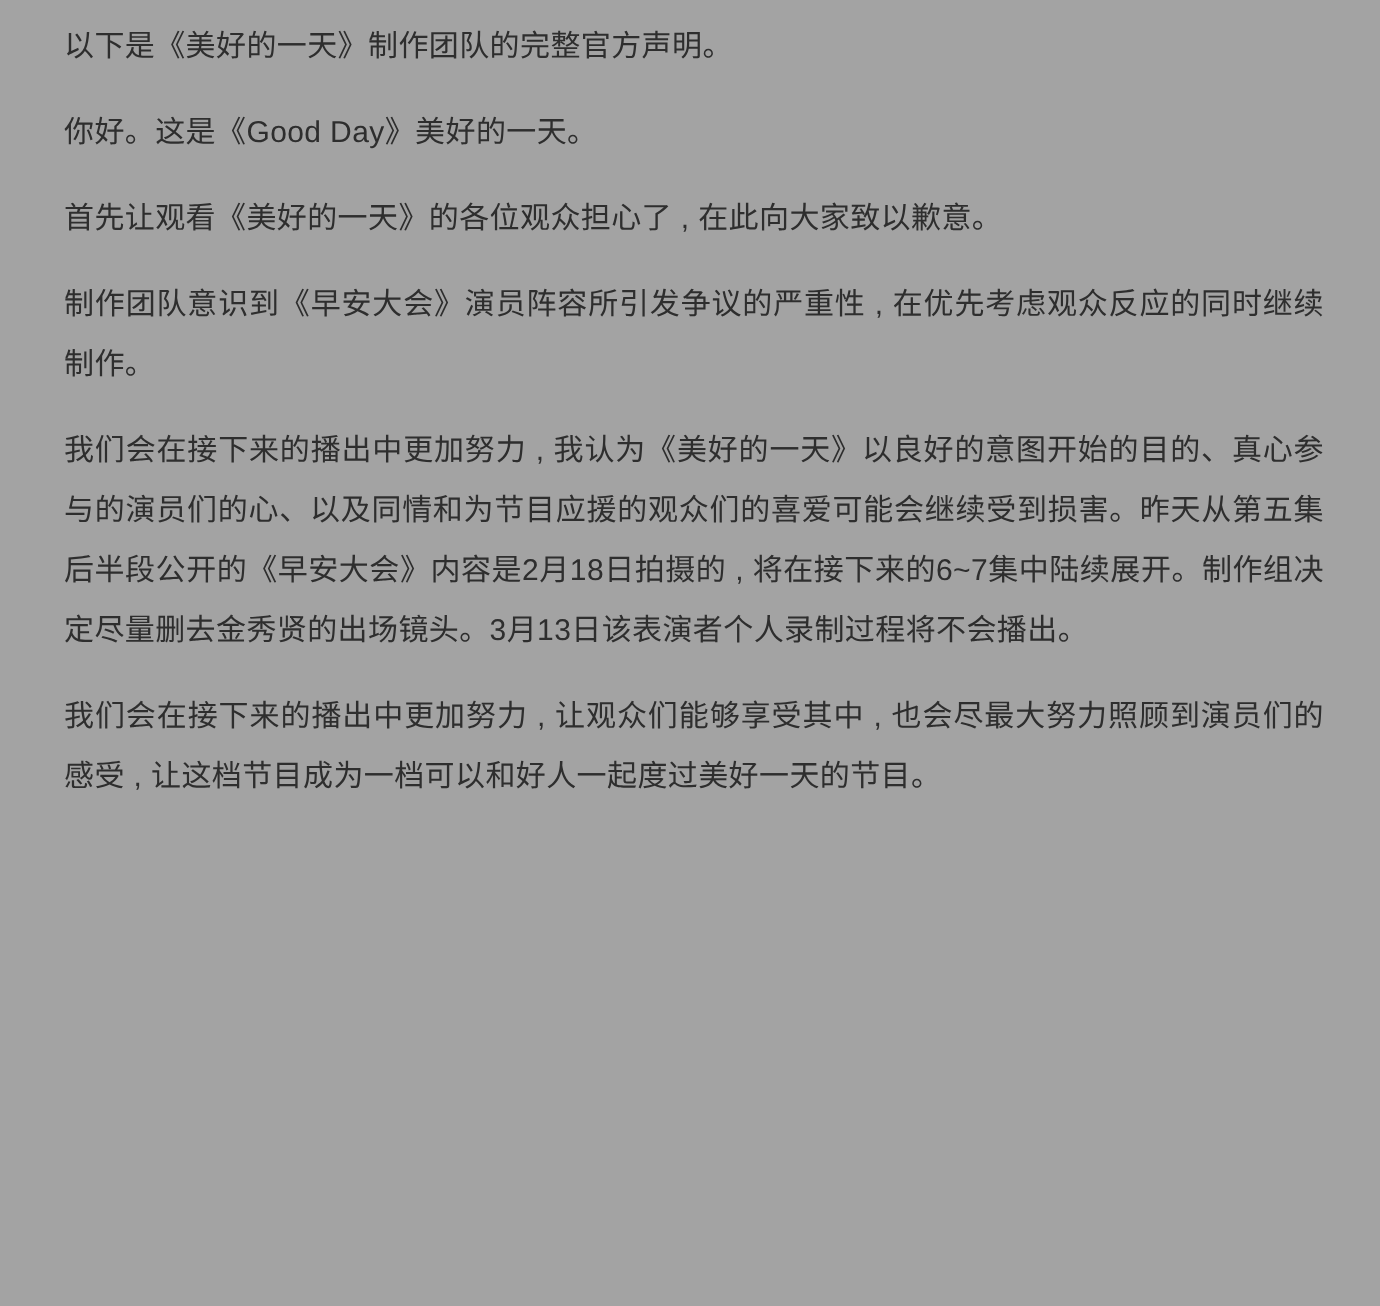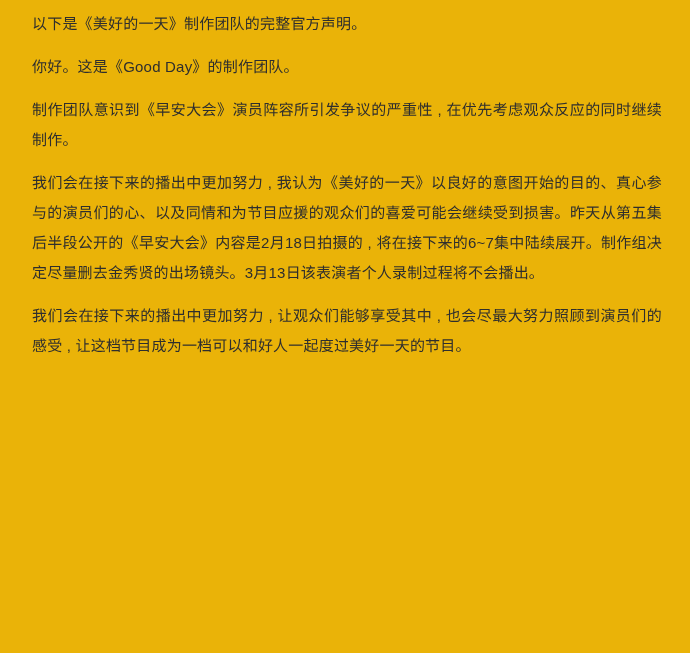--- a/index.html
+++ b/index.html
@@ -7,38 +7,39 @@
       padding: 0;
       background: #fcfcfc;
     }
     .page {
       position: relative;
       width: 690px;
       height: 653px;
       box-sizing: border-box;
       padding: 9px 28px 16px 32px;
       overflow: hidden;
-      background: #eab308;
+      background: #a3a3a3;
       font-family: "Liberation Sans", "DejaVu Sans", sans-serif;
       font-size: 15px;
       line-height: 30px;
       color: #2e2e2e;
       text-align: justify;
       letter-spacing: 0.2px;
     }
     .para {
       margin: 0 0 13px 0;
       word-break: break-all;
     }
     .para:last-child {
       margin-bottom: 0;
     }
   </style>
 </head>
 <body>
 
 <div class="page">
   <p class="para">以下是《美好的一天》制作团队的完整官方声明。</p>
-  <p class="para">你好。这是《Good Day》的制作团队。</p>
+  <p class="para">你好。这是《Good Day》美好的一天。</p>
+  <p class="para">首先让观看《美好的一天》的各位观众担心了 , 在此向大家致以歉意。</p>
   <p class="para">制作团队意识到《早安大会》演员阵容所引发争议的严重性 , 在优先考虑观众反应的同时继续制作。</p>
   <p class="para">我们会在接下来的播出中更加努力 , 我认为《美好的一天》以良好的意图开始的目的、真心参与的演员们的心、以及同情和为节目应援的观众们的喜爱可能会继续受到损害。昨天从第五集后半段公开的《早安大会》内容是2月18日拍摄的 , 将在接下来的6~7集中陆续展开。制作组决定尽量删去金秀贤的出场镜头。3月13日该表演者个人录制过程将不会播出。</p>
   <p class="para">我们会在接下来的播出中更加努力 , 让观众们能够享受其中 , 也会尽最大努力照顾到演员们的感受 , 让这档节目成为一档可以和好人一起度过美好一天的节目。</p>
 </div>
 
 </body></html>

